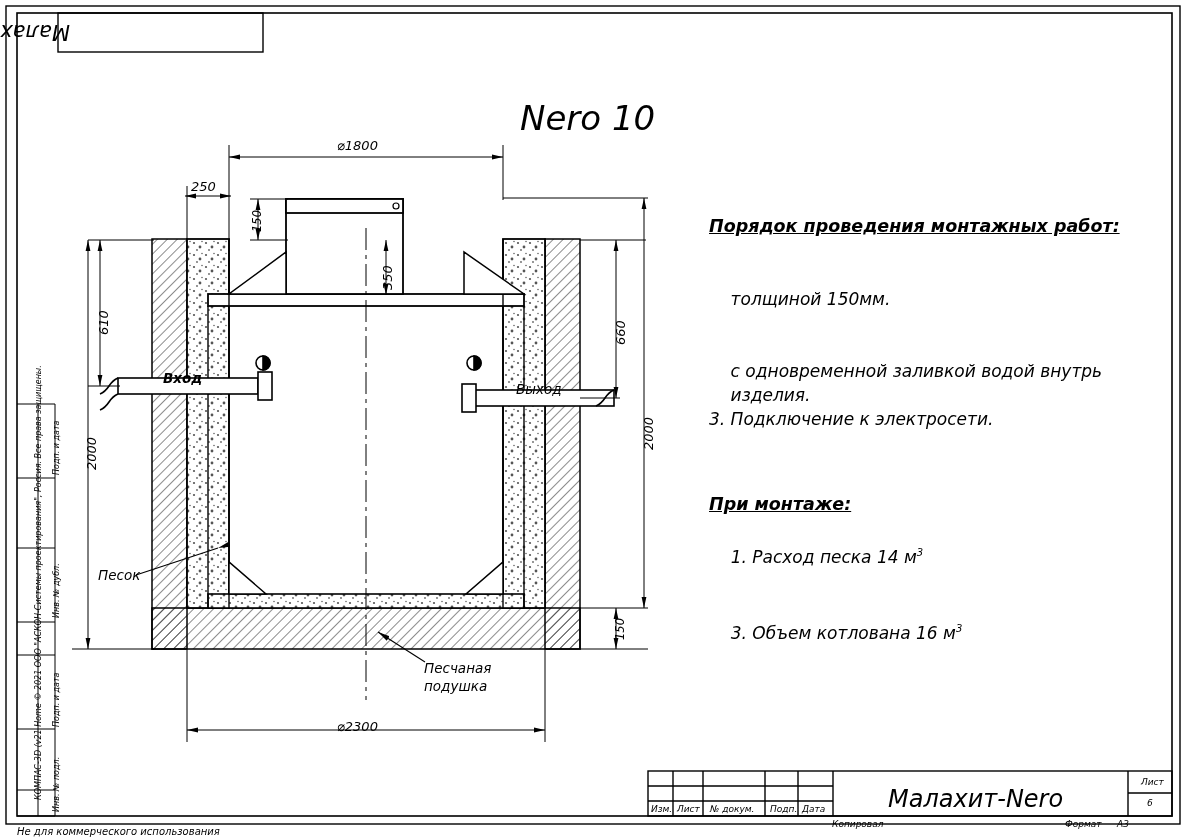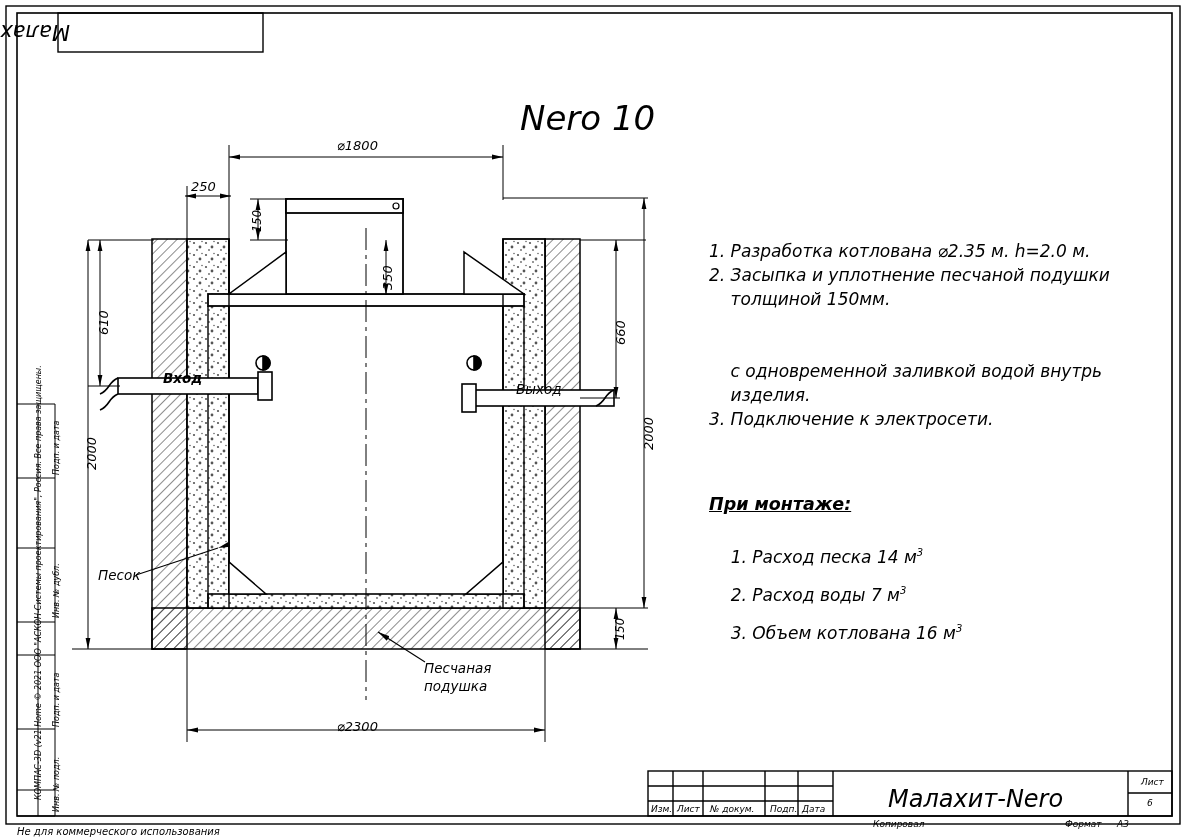--- a/index.html
+++ b/index.html
@@ -265,33 +265,29 @@
       <line x1="703" y1="771" x2="703" y2="816"></line>
       <line x1="765" y1="771" x2="765" y2="816"></line>
       <line x1="798" y1="771" x2="798" y2="816"></line>
     </g>
   </svg>
 
   <div class="txt logo-text" style="left:70px; top:44px; transform: rotate(180deg); transform-origin: left top;">Малахит-Nero</div>
 
   <div class="txt title-sub" style="left:520px; top:98px;">Nero 10</div>
 
-  <div class="txt note" style="left:709px; top:241px;">1. Разработка котлована ⌀2.35 м. h=2.0 м.</div>
-  <div class="txt note" style="left:709px; top:265px;">2. Засыпка и уплотнение песчаной подушки</div>
+  <div class="txt heading" style="left:709px; top:216px;">Порядок проведения монтажных работ:</div>
   <div class="txt note" style="left:709px; top:289px;">    толщиной 150мм.</div>
   <div class="txt note" style="left:709px; top:361px;">    с одновременной заливкой водой внутрь</div>
   <div class="txt note" style="left:709px; top:385px;">    изделия.</div>
   <div class="txt note" style="left:709px; top:409px;">3. Подключение к электросети.</div>
 
   <div class="txt heading" style="left:709px; top:494px;">При монтаже:</div>
   <div class="txt note" style="left:709px; top:527px;">
     <span>1. Расход песка 14 м</span><span class="sup">3</span>
-  </div>
-  <div class="txt note" style="left:709px; top:565px;">
-    <span>2. Расход воды 7 м</span><span class="sup">3</span>
   </div>
   <div class="txt note" style="left:709px; top:603px;">
     <span>3. Объем котлована 16 м</span><span class="sup">3</span>
   </div>
 
   <div class="txt dim" style="left:337px; top:138px;">⌀1800</div>
   <div class="txt dim" style="left:191px; top:179px;">250</div>
   <div class="txt dim-sm vert" style="left:250px; top:232px; transform: rotate(-90deg);">150</div>
   <div class="txt dim vert" style="left:380px; top:290px; transform: rotate(-90deg);">350</div>
   <div class="txt dim vert" style="left:96px; top:335px; transform: rotate(-90deg);">610</div>
@@ -314,19 +310,19 @@
   <div class="txt tb-small vert" style="left:52px; top:812px; transform: rotate(-90deg);">Инв. № подл.</div>
 
   <div class="txt tb" style="left:651px; top:804px;">Изм.</div>
   <div class="txt tb" style="left:677px; top:804px;">Лист</div>
   <div class="txt tb" style="left:710px; top:804px;">№ докум.</div>
   <div class="txt tb" style="left:770px; top:804px;">Подп.</div>
   <div class="txt tb" style="left:802px; top:804px;">Дата</div>
   <div class="txt tb-title" style="left:888px; top:785px;">Малахит-Nero</div>
   <div class="txt tb" style="left:1141px; top:777px;">Лист</div>
   <div class="txt tb" style="left:1147px; top:798px;">6</div>
-  <div class="txt tb" style="left:873px; top:819px;">Копировал</div>
+  <div class="txt tb" style="left:832px; top:819px;">Копировал</div>
   <div class="txt tb" style="left:1065px; top:819px;">Формат</div>
   <div class="txt tb" style="left:1117px; top:819px;">А3</div>
 
   <div class="txt footer-note" style="left:17px; top:826px;">Не для коммерческого использования</div>
 
 </div>
 
 </body></html>

